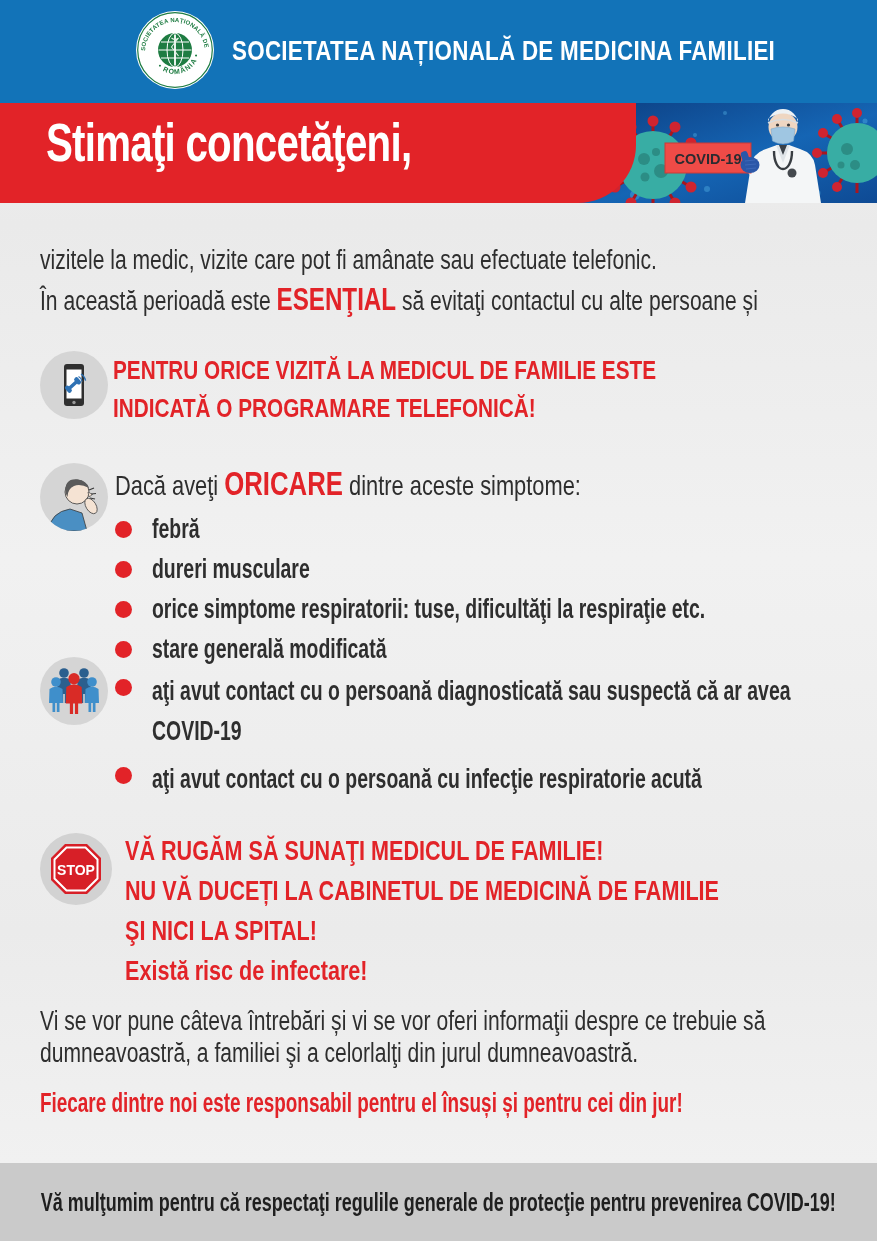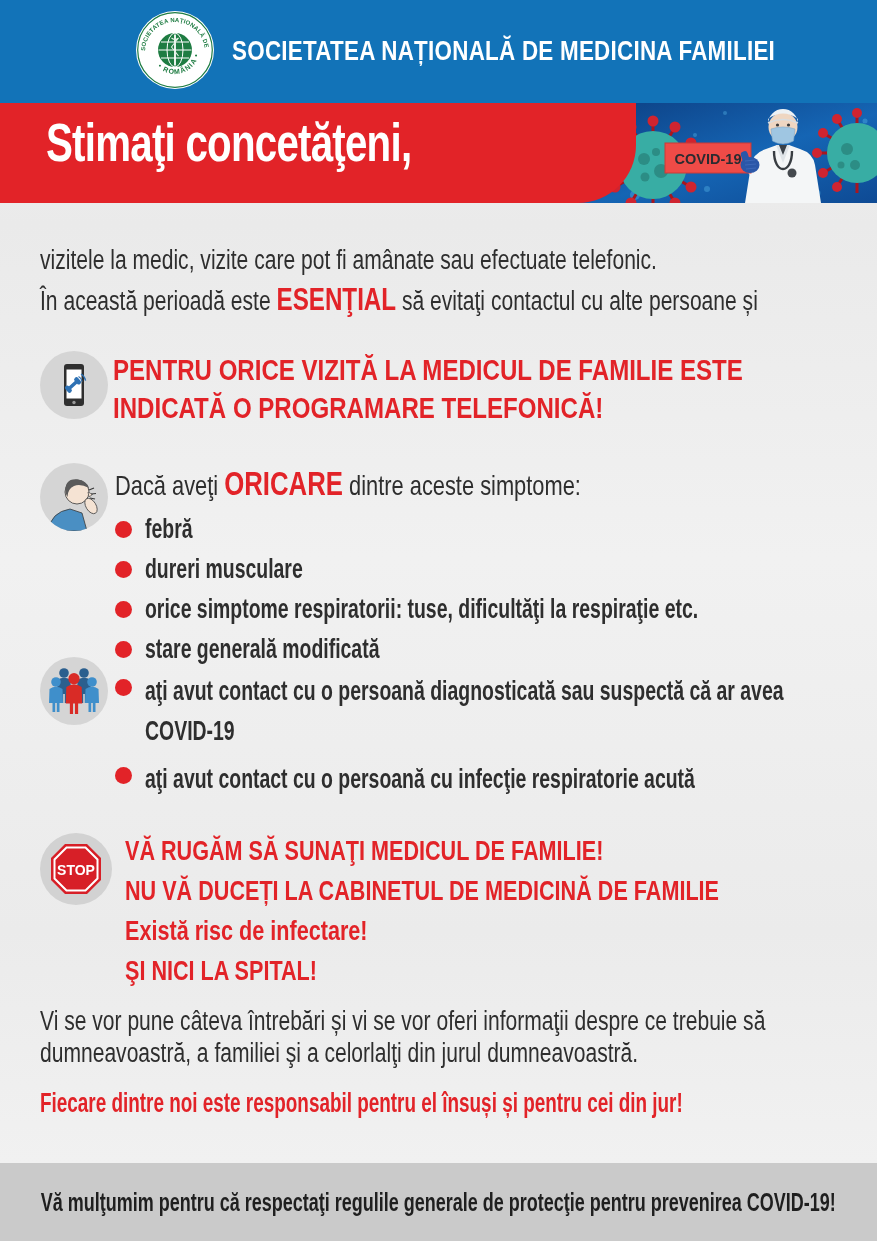--- a/index.html
+++ b/index.html
@@ -29,28 +29,28 @@
 
   
   main { padding:0 40px; flex:0 0 auto; }
   .intro { margin-top:37px; color:#2e2e2e; font-size:27px; }
   .intro .line { line-height:40px; }
   .hl-intro { color:#e22328; font-weight:bold; font-size:31px; }
 
   .icon-row { position:relative; }
   .phone-sec { margin-top:30px; padding-left:73px; min-height:76px; }
   .phone-sec .icon { position:absolute; left:0; top:0; }
-  .red-head { color:#e22328; font-weight:bold; font-size:29px; line-height:38px; }
+  .red-head { color:#e22328; font-weight:bold; font-size:25px; line-height:38px; }
 
   .symp-sec { margin-top:36px; padding-left:75px; }
   .symp-sec .icon { position:absolute; left:0; top:0; }
   .symp-head { font-size:28px; color:#2e2e2e; line-height:42px; }
   .hl-word { color:#e22328; font-weight:bold; font-size:33px; }
   ul.bullets { list-style:none; margin-top:2px; }
-  ul.bullets li { display:flex; align-items:flex-start; line-height:40px; }
+  ul.bullets li { display:flex; align-items:flex-start; line-height:40px;gap:7px; }
   .dot { width:17px; height:17px; border-radius:50%; background:#e22328; flex:0 0 auto;
          margin:12px 13px 0 0; }
   .b-text { font-size:27px; font-weight:bold; color:#2e2e2e; }
 
   .or-if { margin-top:6px; font-size:28px; color:#2e2e2e; line-height:40px; }
   .hl-daca { color:#e22328; font-weight:bold; font-size:31px; }
 
   .cont-sec { padding-left:75px; }
   .cont-sec .icon { position:absolute; left:0; top:-14px; }
   .cont-sec li { line-height:32px; }
@@ -347,22 +347,22 @@
       <span class="icon">
         <svg width="72" height="72" viewBox="0 0 72 72">
           <circle cx="36" cy="36" r="36" fill="#d2d2d2"></circle>
           <polygon points="25,11 47,11 61,25 61,47 47,61 25,61 11,47 11,25" fill="#d71f27"></polygon>
           <polygon points="26.5,14.5 45.5,14.5 57.5,26.5 57.5,45.5 45.5,57.5 26.5,57.5 14.5,45.5 14.5,26.5" fill="none" stroke="#ffffff" stroke-width="2"></polygon>
           <text x="36" y="41.5" text-anchor="middle" font-size="14" font-weight="bold" fill="#ffffff" font-family="Liberation Sans, sans-serif">STOP</text>
         </svg>
       </span>
       <div class="stop-line"><span class="nx sq80">VĂ RUGĂM SĂ SUNAŢI MEDICUL DE FAMILIE!</span></div>
       <div class="stop-line"><span class="nx sq80">NU VĂ DUCEȚI LA CABINETUL DE MEDICINĂ DE FAMILIE</span></div>
+      <div class="stop-line"><span class="nx sq80">ŞI NICI LA SPITAL!</span></div>
       <div class="stop-line"><span class="nx sq80">Există risc de infectare!</span></div>
-      <div class="stop-line"><span class="nx sq80">ŞI NICI LA SPITAL!</span></div>
     </section>
 
     <div class="closing">
       <div class="line"><span class="nx sq78">Vi se vor pune câteva întrebări și vi se vor oferi informaţii despre ce trebuie să</span></div>
       <div class="line"><span class="nx sq78">dumneavoastră, a familiei şi a celorlalţi din jurul dumneavoastră.</span></div>
       <div class="emphasis"><span class="nx sq70">Fiecare dintre noi este responsabil pentru el însuși și pentru cei din jur!</span></div>
     </div>
 
   </main>
 

